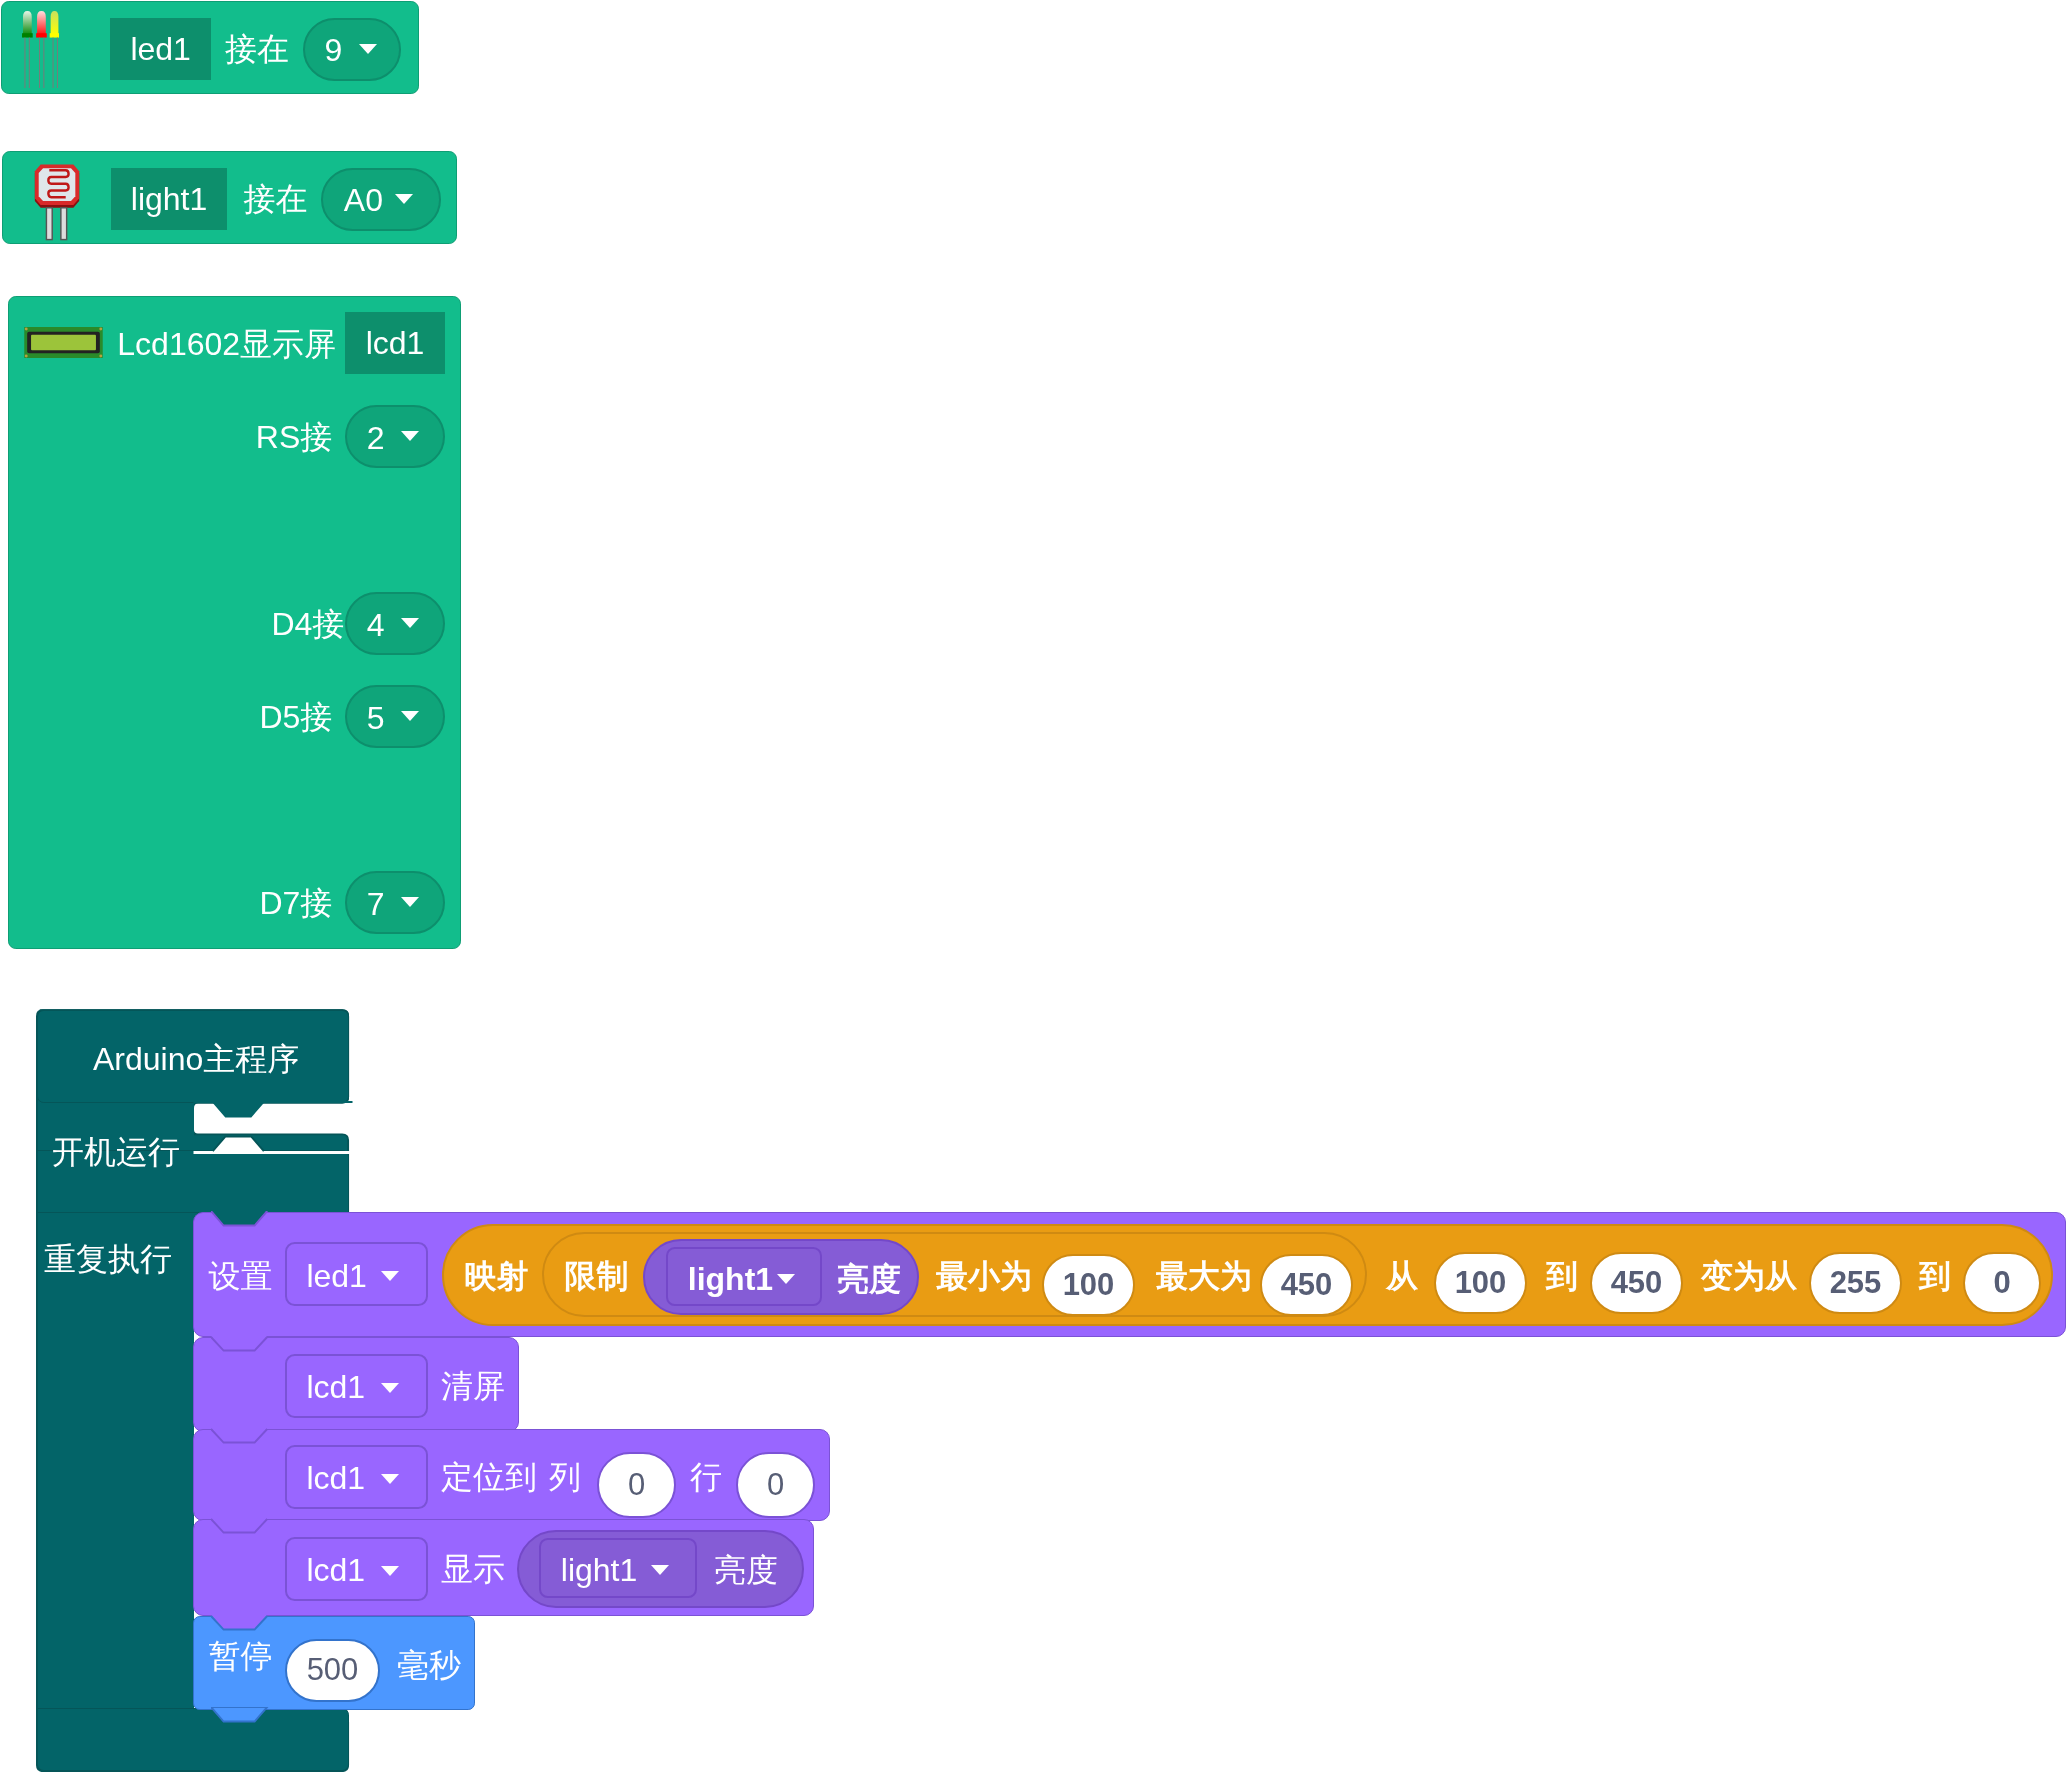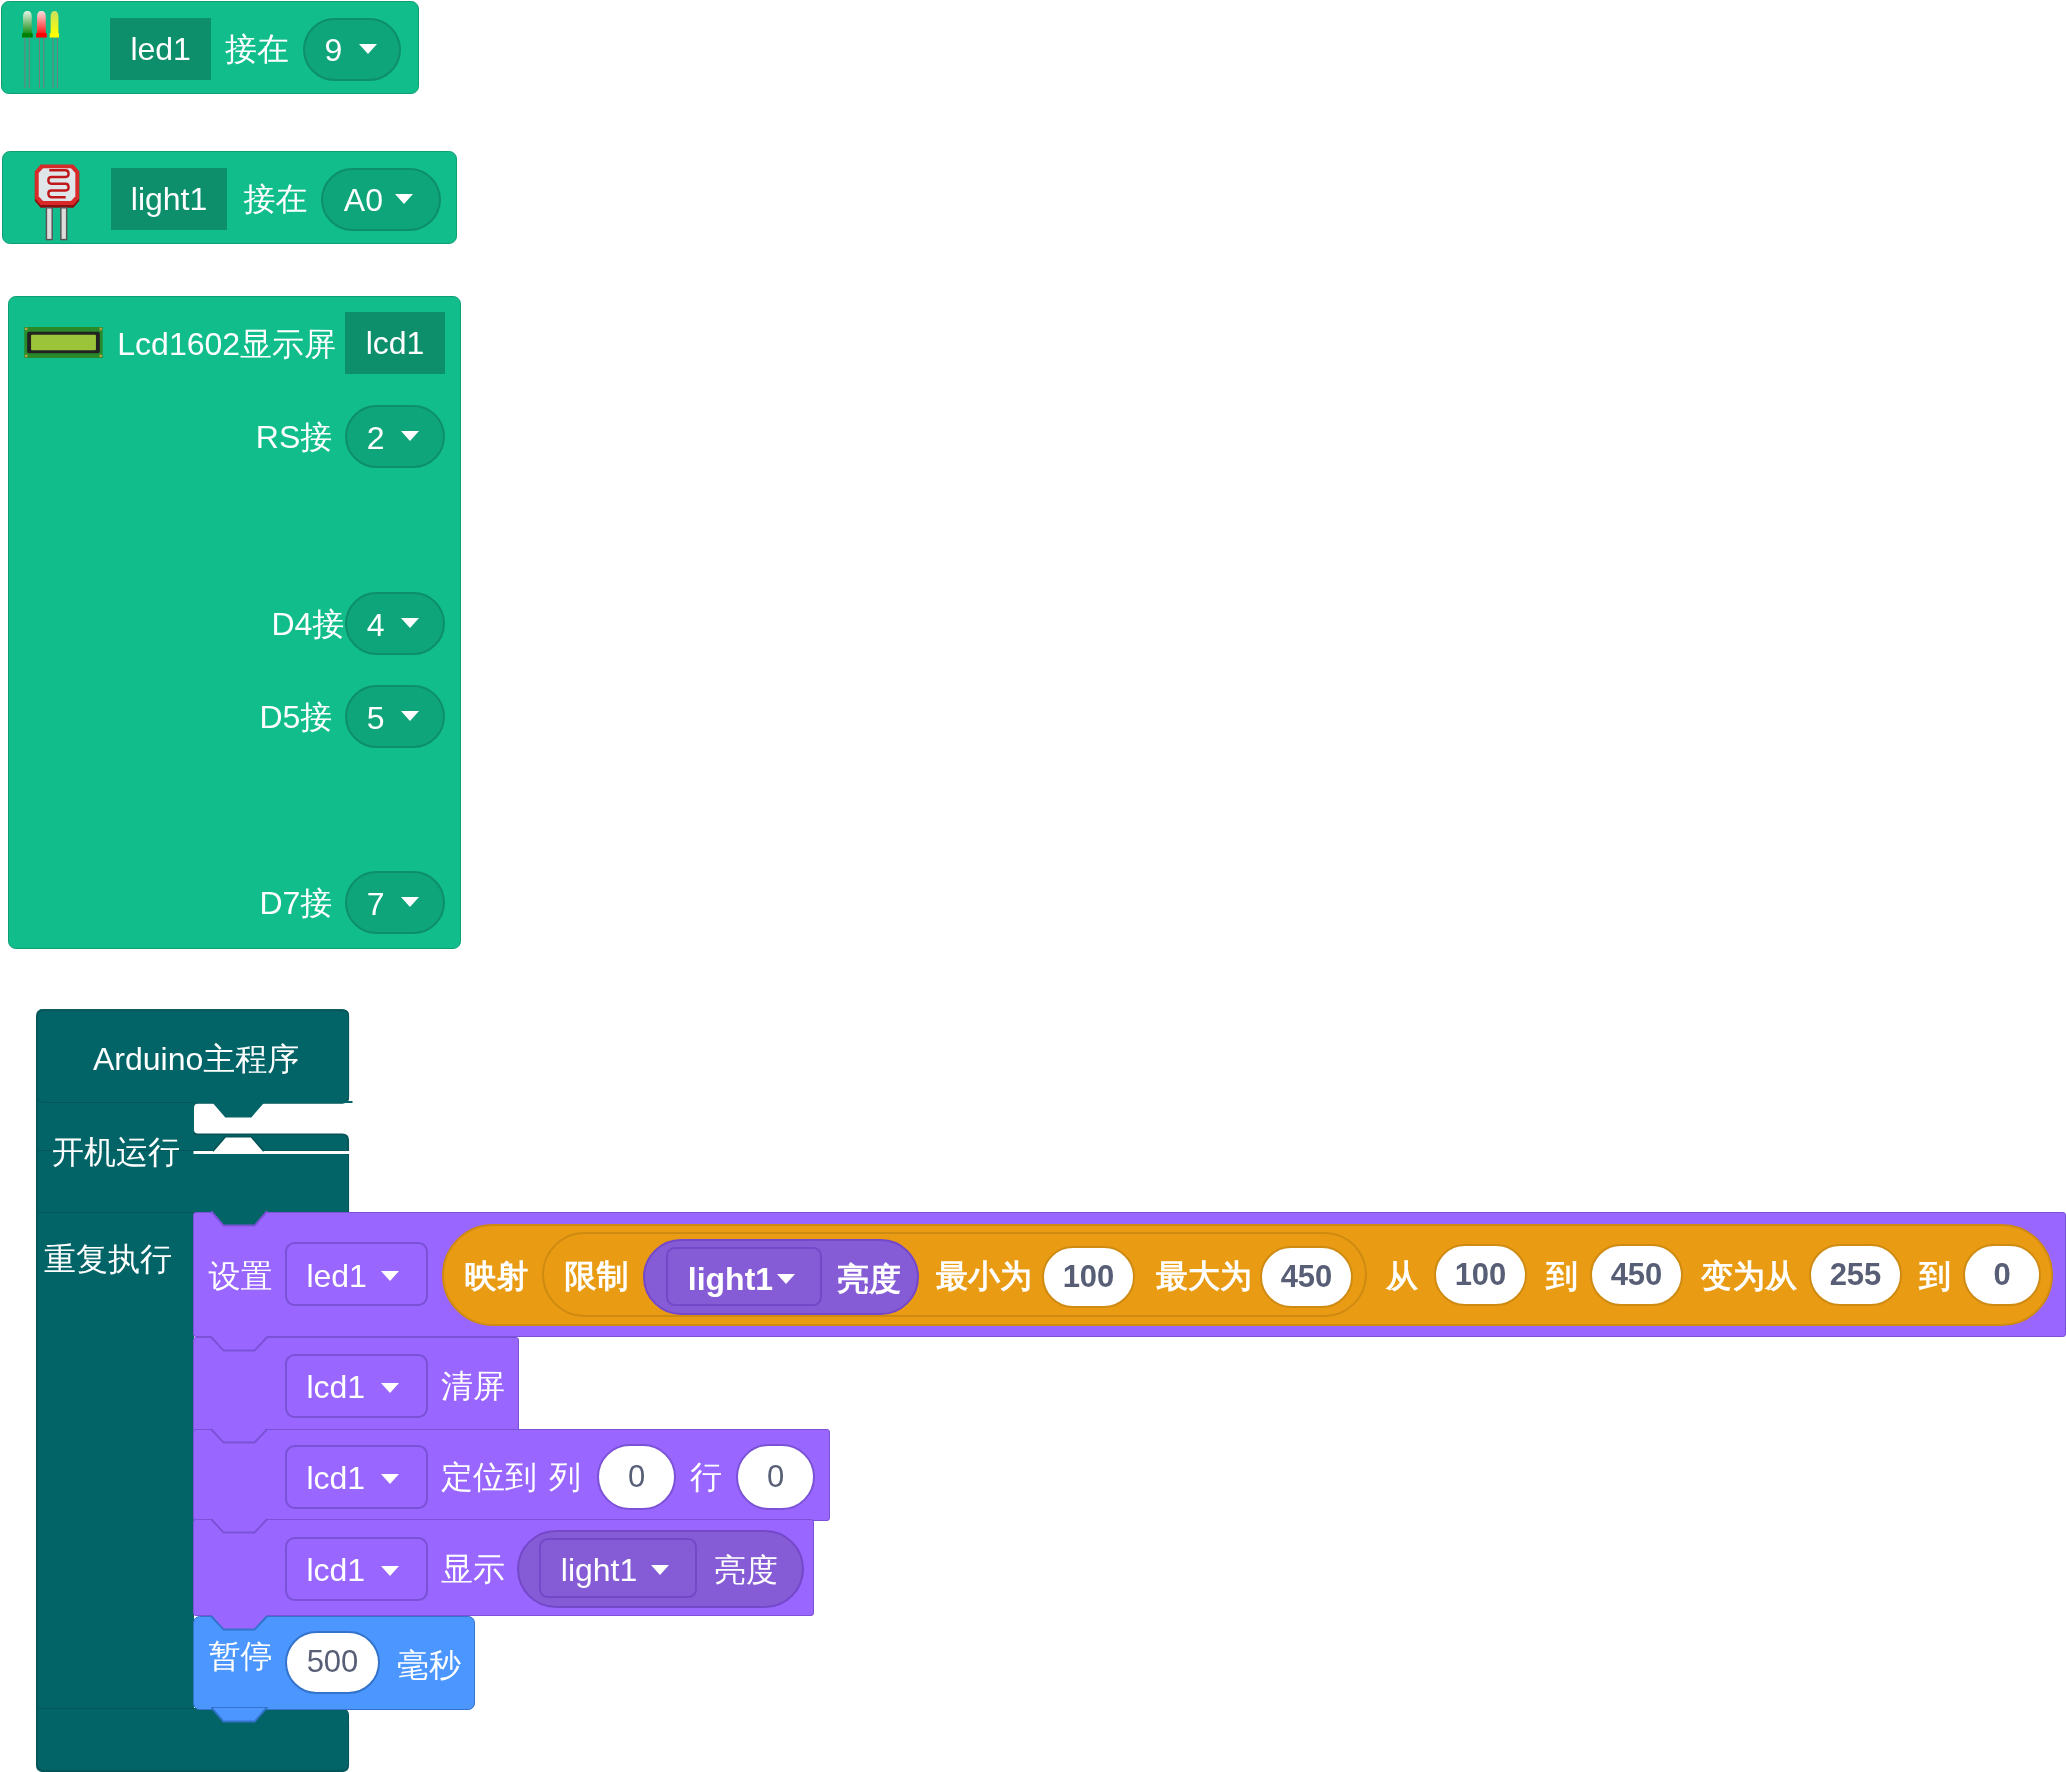--- a/index.html
+++ b/index.html
@@ -6,28 +6,28 @@
   body { width: 2066px; height: 1773px; position: relative; overflow: hidden;
          font-family: "Liberation Sans", "DejaVu Sans", sans-serif; color: #fff; }
   .abs { position: absolute; box-sizing: border-box; }
   .txt { position: absolute; font-size: 32px; line-height: 1; white-space: nowrap; color: #fff; }
   .green-block { background: #12bd8c; border: 1.9px solid #0e9e74; border-radius: 7.8px; }
   .name-box { background: #0d8f6c; }
   .pill-green { background: #0fa57a; border: 2.4px solid #0d8f6c; border-radius: 34px; }
   .caret { position: absolute; width: 0; height: 0; border-left: 9.7px solid transparent;
            border-right: 9.7px solid transparent; border-top: 10.7px solid #fff; }
   .teal { background: #036468; border: 1.9px solid #055558; }
-  .purple { background: #9966ff; border: 1.9px solid #7b52d6; border-radius: 3px; }
+  .purple { background: #9966ff; border: 1.9px solid #7b52d6; border-radius: 10px; }
   .purple-dd { border: 2.4px solid #7b52d6; border-radius: 9.7px; }
   .orange { background: #e99c13; border: 2.4px solid #cf8a12; border-radius: 63px; font-weight: bold; }
   .orange-inner { background: #e99c13; border: 2.4px solid #cf8a12; border-radius: 49px; }
   .violet-pill { background: #855cd6; border: 2.4px solid #7448c9; border-radius: 39px; }
   .violet-dd { background: #855cd6; border: 2.4px solid #7448c9; border-radius: 8.7px; }
   .num { background: #fff; border-radius: 39px; color: #575e75; font-size: 31px;
-         display: flex; align-items: center; justify-content: center; }
+         display: flex; align-items: center; justify-content: center; margin-top: 8px; }
   .num.o { border: 2.4px solid #cf8a12; }
   .num.p { border: 2.4px solid #7b52d6; }
   .num.b { border: 2.4px solid #3373cc; }
   .blue { background: #4c97ff; border: 1.9px solid #3373cc; border-radius: 6.8px; }
   .notch { position: absolute; width: 63px; height: 19.4px; }
 </style>
 </head>
 <body>
 
 <div class="abs green-block" style="left:1px; top:1px; width:418px; height:93px;">

